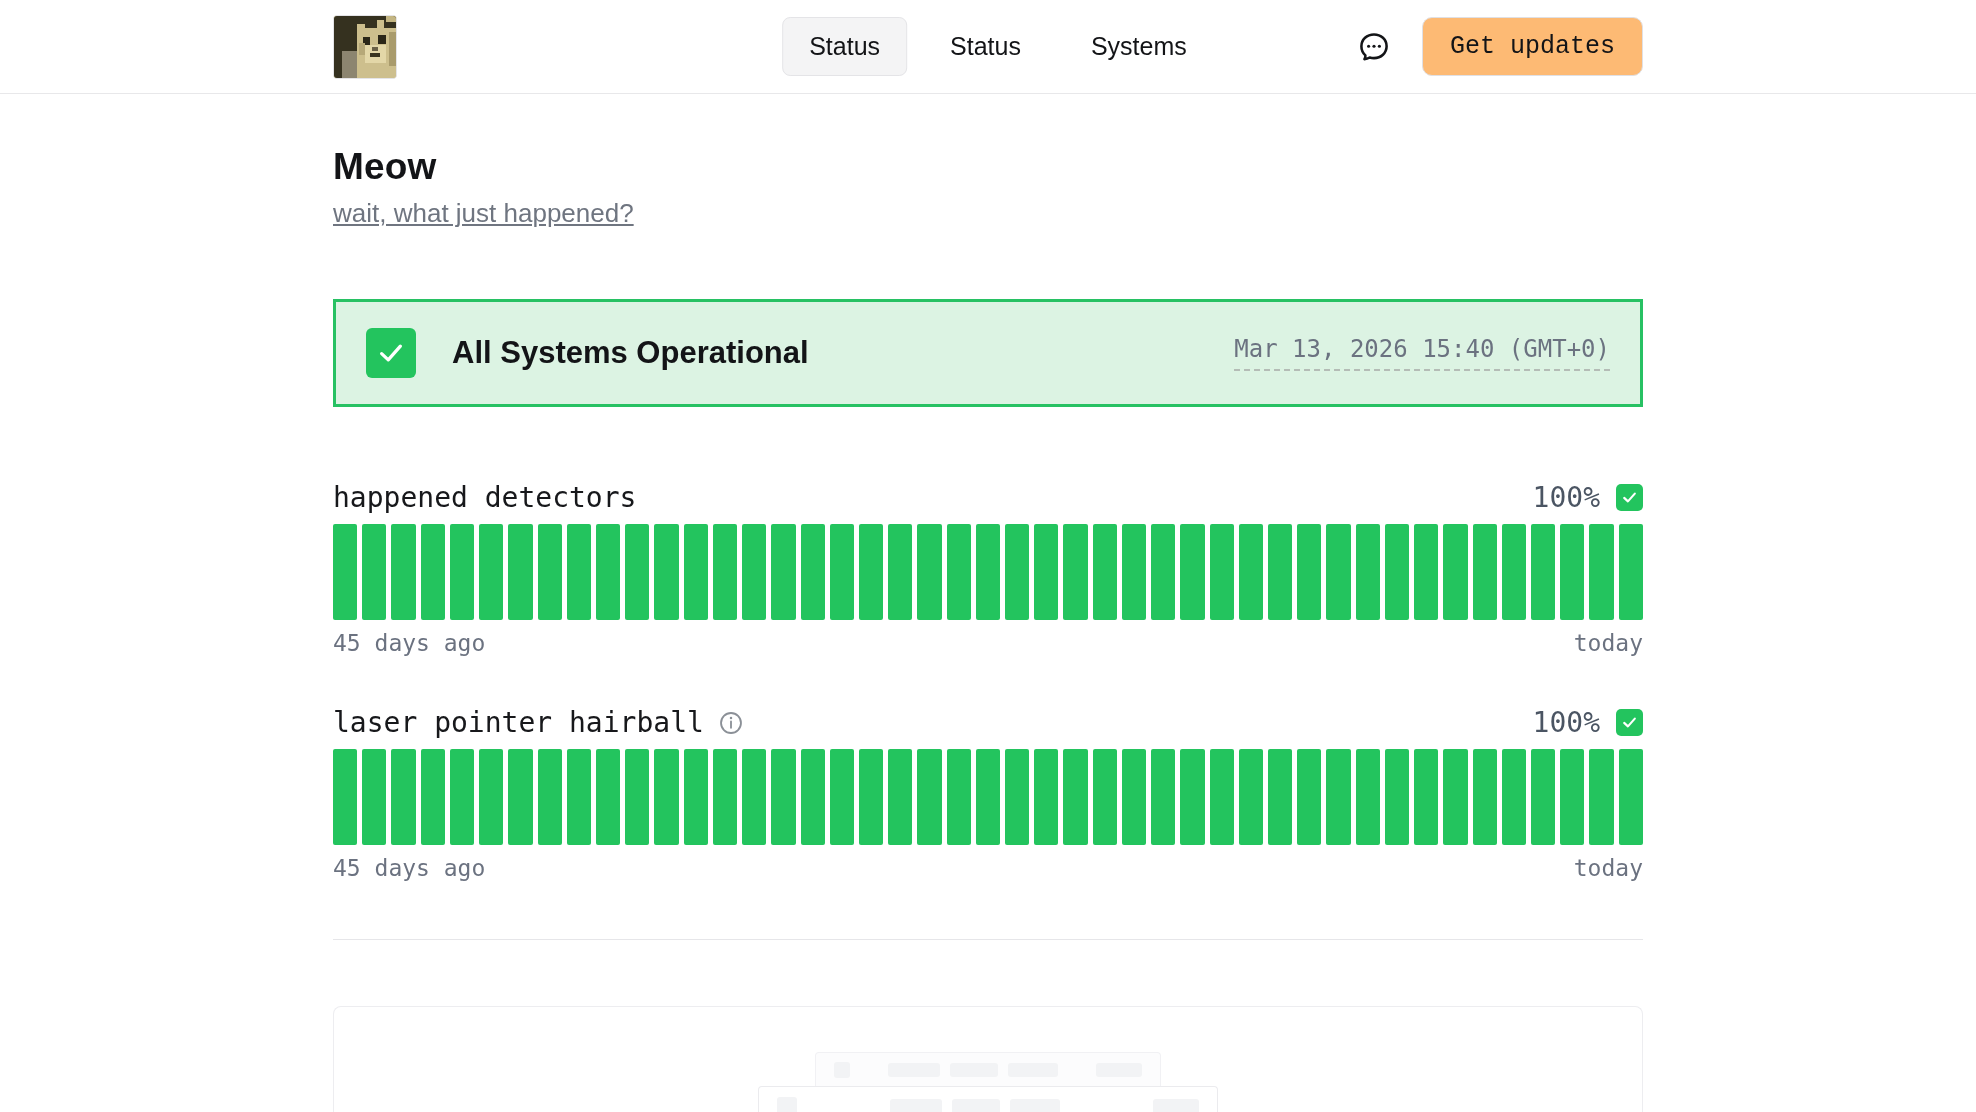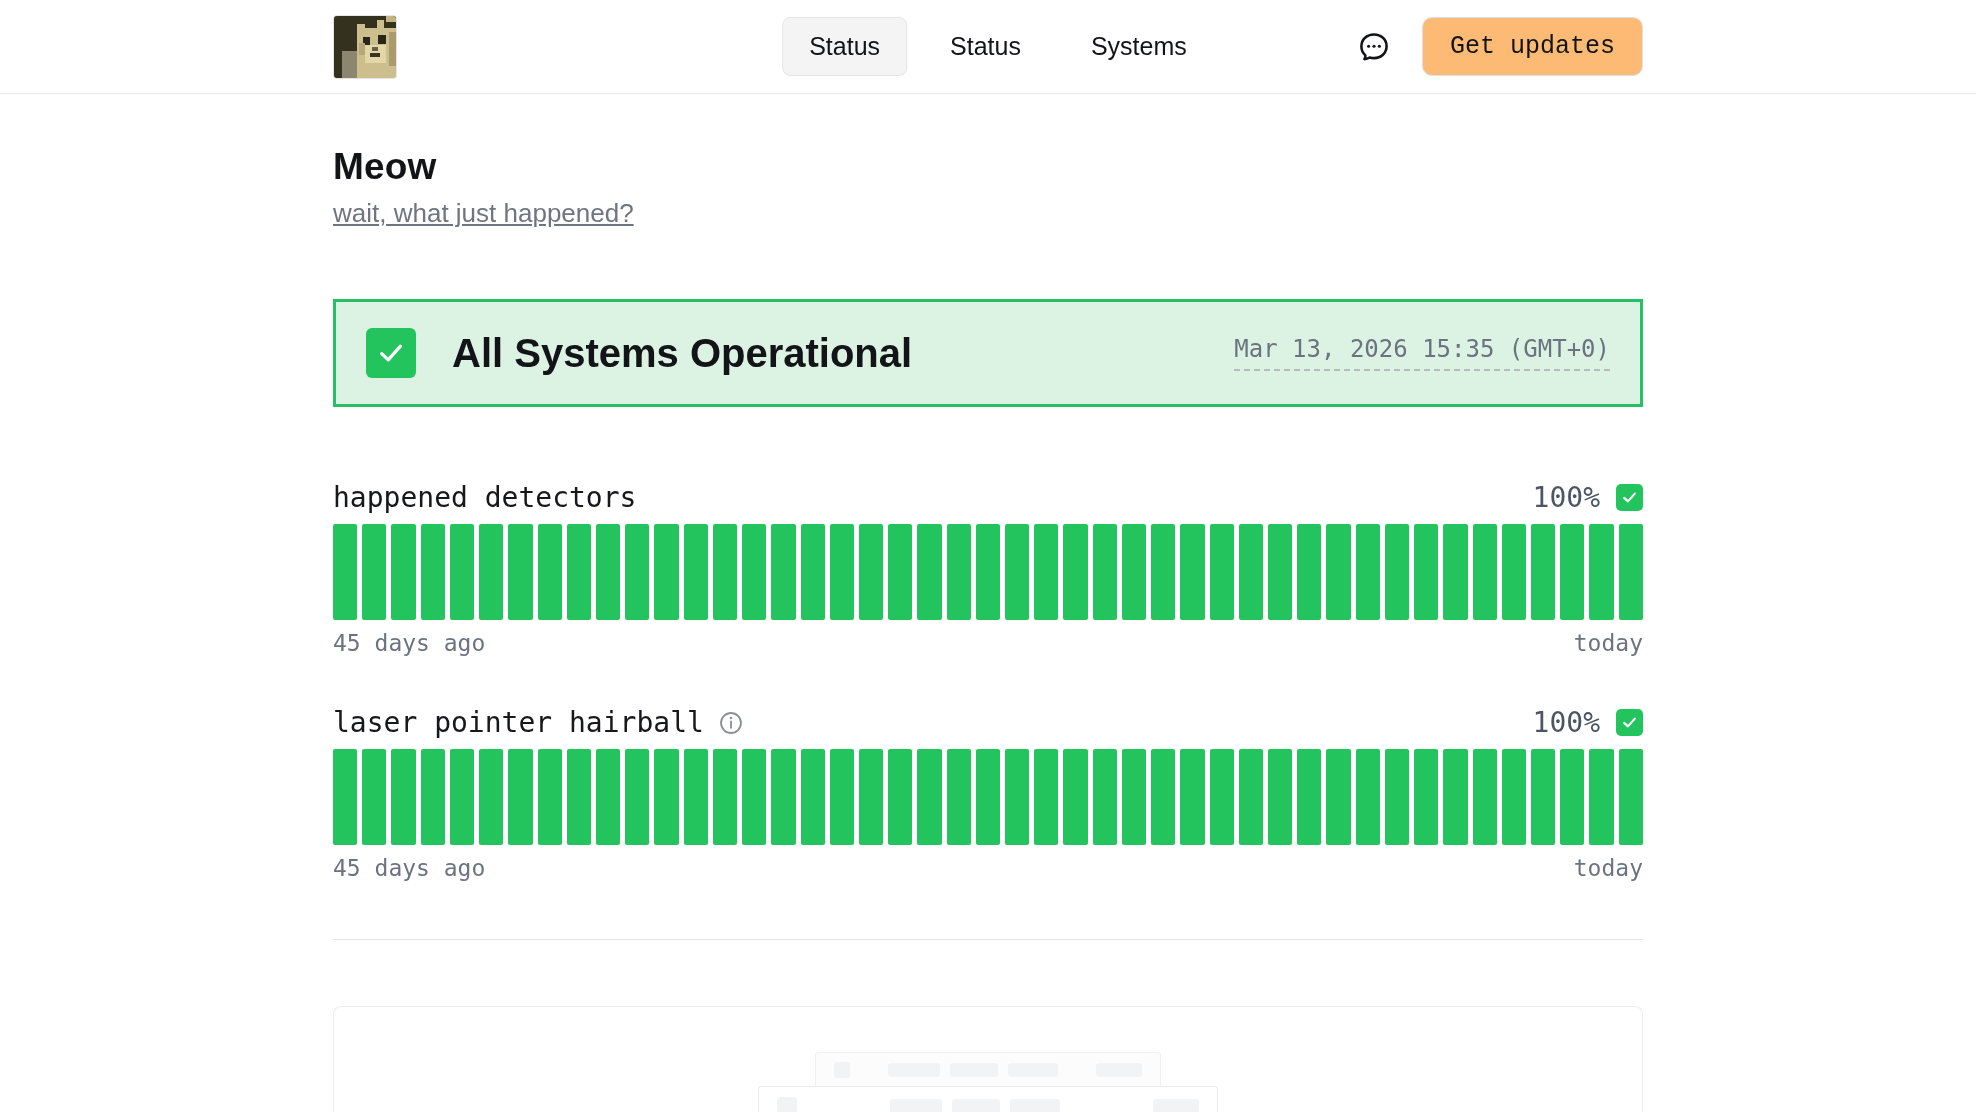--- a/index.html
+++ b/index.html
@@ -26,21 +26,21 @@
   
   .page-title { margin-top: 52px; font-size: 37px; font-weight: 700; letter-spacing: 0.2px; }
   .page-subtitle { margin-top: 10px; font-size: 26px; color: #6f7580; text-decoration: underline; }
 
   
   .banner { margin-top: 70px; height: 108px; display: flex; align-items: center;
             background: var(--banner_bg); border: 3px solid var(--banner_border);
             padding: 0 30px; }
   .check-lg { width: 50px; height: 50px; border-radius: 6px; background: var(--green);
               display: flex; align-items: center; justify-content: center; flex: 0 0 auto; }
-  .banner-title { font-size: 40px; font-weight: 700; margin-left: 36px; }
+  .banner-title { font-size: 31px; font-weight: 700; margin-left: 36px; }
   .timestamp { margin-left: auto; font-family: "DejaVu Sans Mono", monospace;
                font-size: 24px; color: var(--muted); border-bottom: 2px dashed #b4bcb6;
                padding-bottom: 6px; cursor: pointer; }
 
   
   .monitor { margin-top: 74px; }
   .monitor + .monitor { margin-top: 50px; }
   .monitor-head { display: flex; align-items: center; }
   .monitor-name { font-family: "DejaVu Sans Mono", monospace; font-size: 28px; color: #17181b; }
   .info-icon { margin-left: 14px; display: flex; align-items: center; cursor: pointer; background: none; border: none; }
@@ -120,21 +120,21 @@
   <h1 class="page-title">Meow</h1>
   <p class="page-subtitle">wait, what just happened?</p>
 
   <section class="banner">
     <span class="check-lg">
       <svg width="30" height="30" viewBox="0 0 24 24" fill="none" stroke="#fff" stroke-width="2.6" stroke-linecap="round" stroke-linejoin="round">
         <polyline points="4.5,12.5 9.8,17.5 19.5,6.5"></polyline>
       </svg>
     </span>
     <h2 class="banner-title">All Systems Operational</h2>
-    <span class="timestamp">Mar 13, 2026 15:35 (GMT+0)</span>
+    <span class="timestamp">Mar 13, 2026 15:40 (GMT+0)</span>
   </section>
 
   <section class="monitor">
     <div class="monitor-head">
       <span class="monitor-name">happened detectors</span>
       <div class="monitor-right">
         <span class="uptime">100%</span>
         <span class="check-sm">
           <svg width="17" height="17" viewBox="0 0 24 24" fill="none" stroke="#fff" stroke-width="3" stroke-linecap="round" stroke-linejoin="round">
             <polyline points="4.5,12.5 9.8,17.5 19.5,6.5"></polyline>

